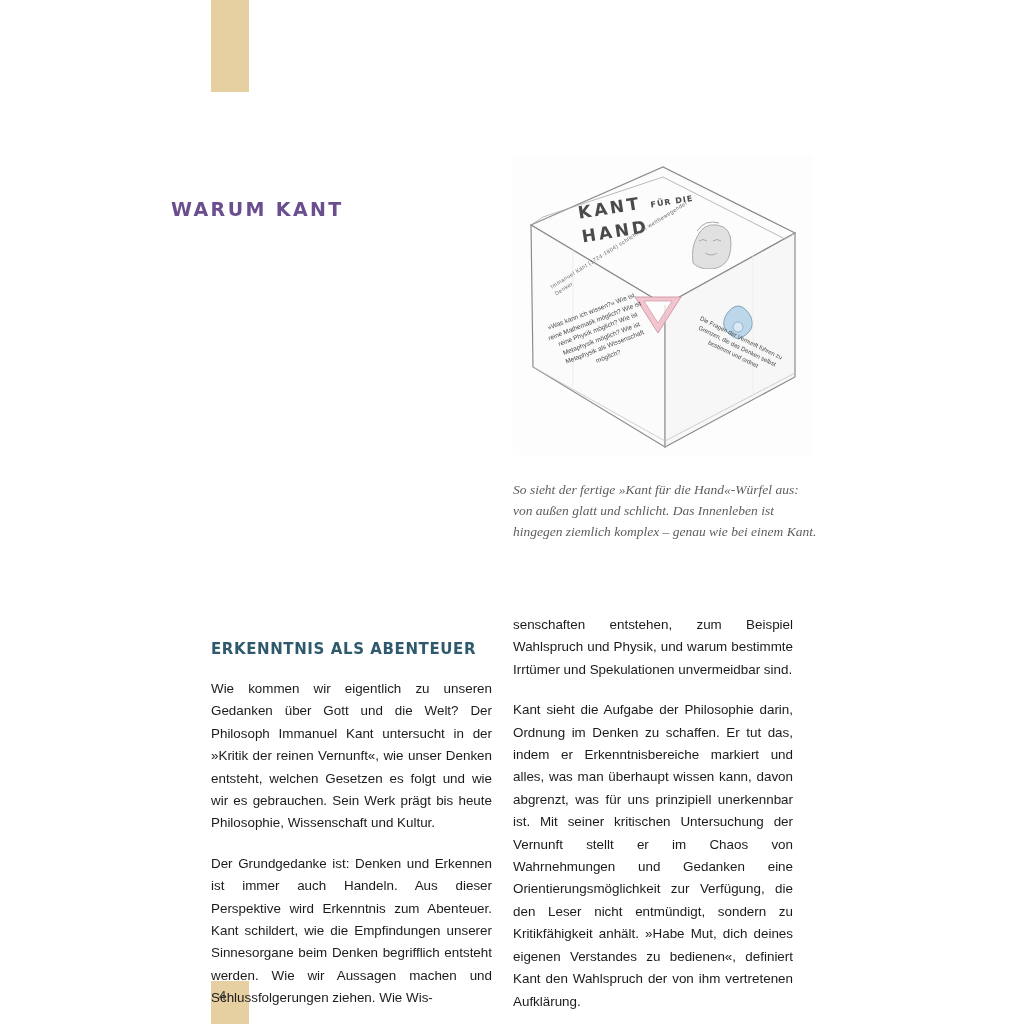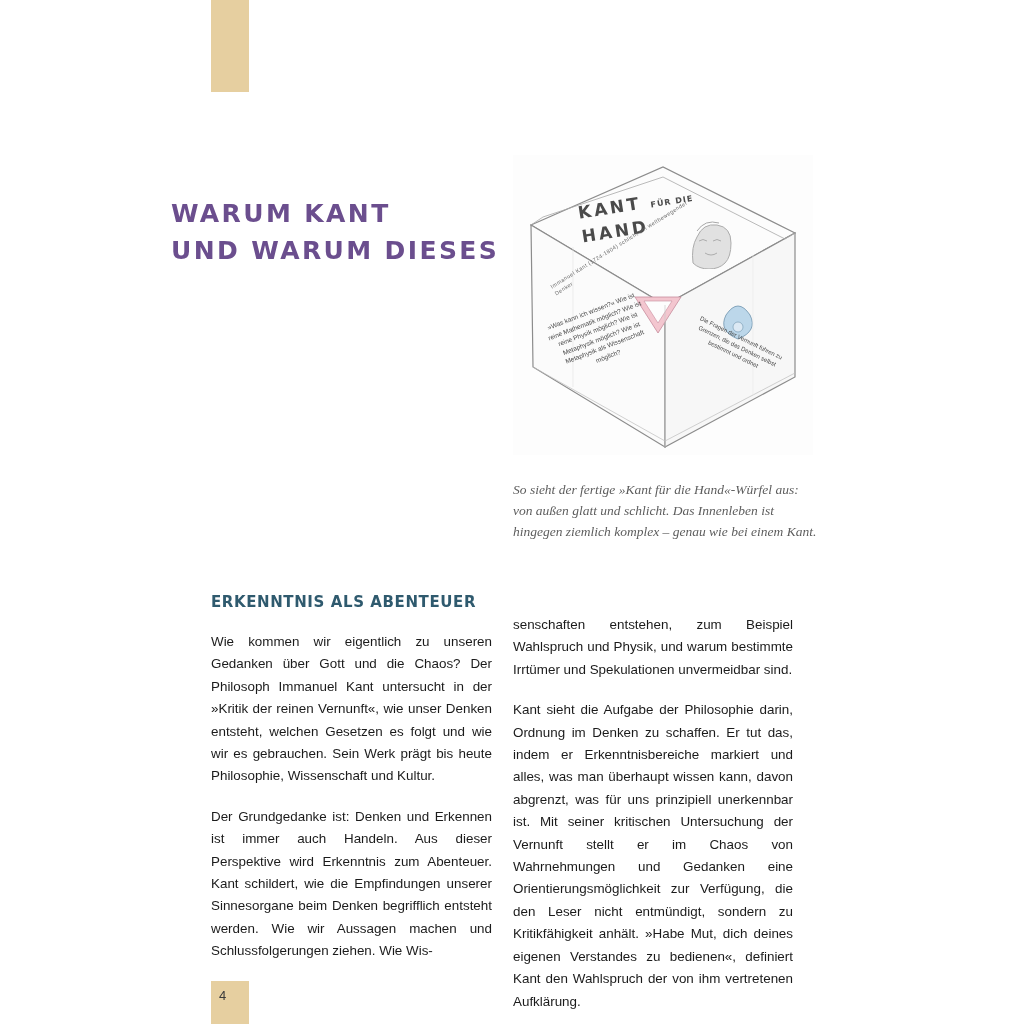--- a/index.html
+++ b/index.html
@@ -43,21 +43,21 @@
   }
 
   
   .chapter-title {
     position: absolute;
     left: 171px;
     top: 178px;
     width: 330px;
     font-family: "DejaVu Sans", sans-serif;
     color: #6b4e8e;
-    font-size: 25px;
+    font-size: 19px;
     font-weight: bold;
     letter-spacing: 2.4px;
     line-height: 37px;
     text-transform: uppercase;
   }
   .chapter-title .l {
     display: block;
     white-space: nowrap;
   }
 
@@ -150,21 +150,21 @@
     font-style: italic;
     font-size: 13.5px;
     line-height: 21px;
     color: #5d5d5d;
   }
 
   
   .col-left {
     position: absolute;
     left: 211px;
-    top: 593px;
+    top: 640px;
     width: 281px;
   }
   .col-right {
     position: absolute;
     left: 513px;
     top: 614px;
     width: 280px;
   }
   .section-head {
     font-family: "DejaVu Sans", sans-serif;
@@ -188,21 +188,20 @@
 </style>
 </head>
 <body>
 
 <div class="top-tab"></div>
 <div class="bottom-tab"></div>
 <div class="folio">4</div>
 
 <h1 class="chapter-title">
   <span class="l">Warum Kant</span>
-  <span class="l">und warum Dieses</span>
 </h1>
 
 <div class="figure">
   <div class="fig-frame"></div>
   <svg class="cube-svg" width="300" height="300" viewBox="0 0 300 300">
 
     <polygon points="18,70 150,12 282,78 152,150" fill="#fcfcfc" stroke="#8c8c8c" stroke-width="1.2"></polygon>
 
     <polygon points="18,70 152,150 152,292 20,212" fill="#fbfbfb" stroke="#8c8c8c" stroke-width="1.2"></polygon>
 
@@ -238,20 +237,20 @@
 
   <div class="cube-sub">Immanuel Kant (1724-1804) schlicht ein weltbewegender Denker</div>
   <div class="cube-left-text">»Was kann ich wissen?« Wie ist reine Mathematik möglich? Wie ist reine Physik möglich? Wie ist Metaphysik möglich? Wie ist Metaphysik als Wissenschaft möglich?</div>
   <div class="cube-right-text">Die Fragen der Vernunft führen zu Grenzen, die das Denken selbst bestimmt und ordnet</div>
 </div>
 
 <div class="caption">So sieht der fertige »Kant für die Hand«-Würfel aus: von außen glatt und schlicht. Das Innenleben ist hingegen ziemlich komplex – genau wie bei einem Kant.</div>
 
 <div class="col-left">
   <h2 class="section-head">Erkenntnis als Abenteuer</h2>
-  <p class="body">Wie kommen wir eigentlich zu unseren Gedanken über Gott und die Chaos? Der Philosoph Immanuel Kant untersucht in der »Kritik der reinen Vernunft«, wie unser Denken entsteht, welchen Gesetzen es folgt und wie wir es gebrauchen. Sein Werk prägt bis heute Philosophie, Wissenschaft und Kultur.</p>
+  <p class="body">Wie kommen wir eigentlich zu unseren Gedanken über Gott und die Welt? Der Philosoph Immanuel Kant untersucht in der »Kritik der reinen Vernunft«, wie unser Denken entsteht, welchen Gesetzen es folgt und wie wir es gebrauchen. Sein Werk prägt bis heute Philosophie, Wissenschaft und Kultur.</p>
   <p class="body">Der Grundgedanke ist: Denken und Erkennen ist immer auch Handeln. Aus dieser Perspektive wird Erkenntnis zum Abenteuer. Kant schildert, wie die Empfindungen unserer Sinnesorgane beim Denken begrifflich entsteht werden. Wie wir Aussagen machen und Schlussfolgerungen ziehen. Wie Wis-</p>
 </div>
 
 <div class="col-right">
   <p class="body">senschaften entstehen, zum Beispiel Wahlspruch und Physik, und warum bestimmte Irrtümer und Spekulationen unvermeidbar sind.</p>
   <p class="body">Kant sieht die Aufgabe der Philosophie darin, Ordnung im Denken zu schaffen. Er tut das, indem er Erkenntnisbereiche markiert und alles, was man überhaupt wissen kann, davon abgrenzt, was für uns prinzipiell unerkennbar ist. Mit seiner kritischen Untersuchung der Vernunft stellt er im Chaos von Wahrnehmungen und Gedanken eine Orientierungsmöglichkeit zur Verfügung, die den Leser nicht entmündigt, sondern zu Kritikfähigkeit anhält. »Habe Mut, dich deines eigenen Verstandes zu bedienen«, definiert Kant den Wahlspruch der von ihm vertretenen Aufklärung.</p>
 </div>
 
 </body></html>

